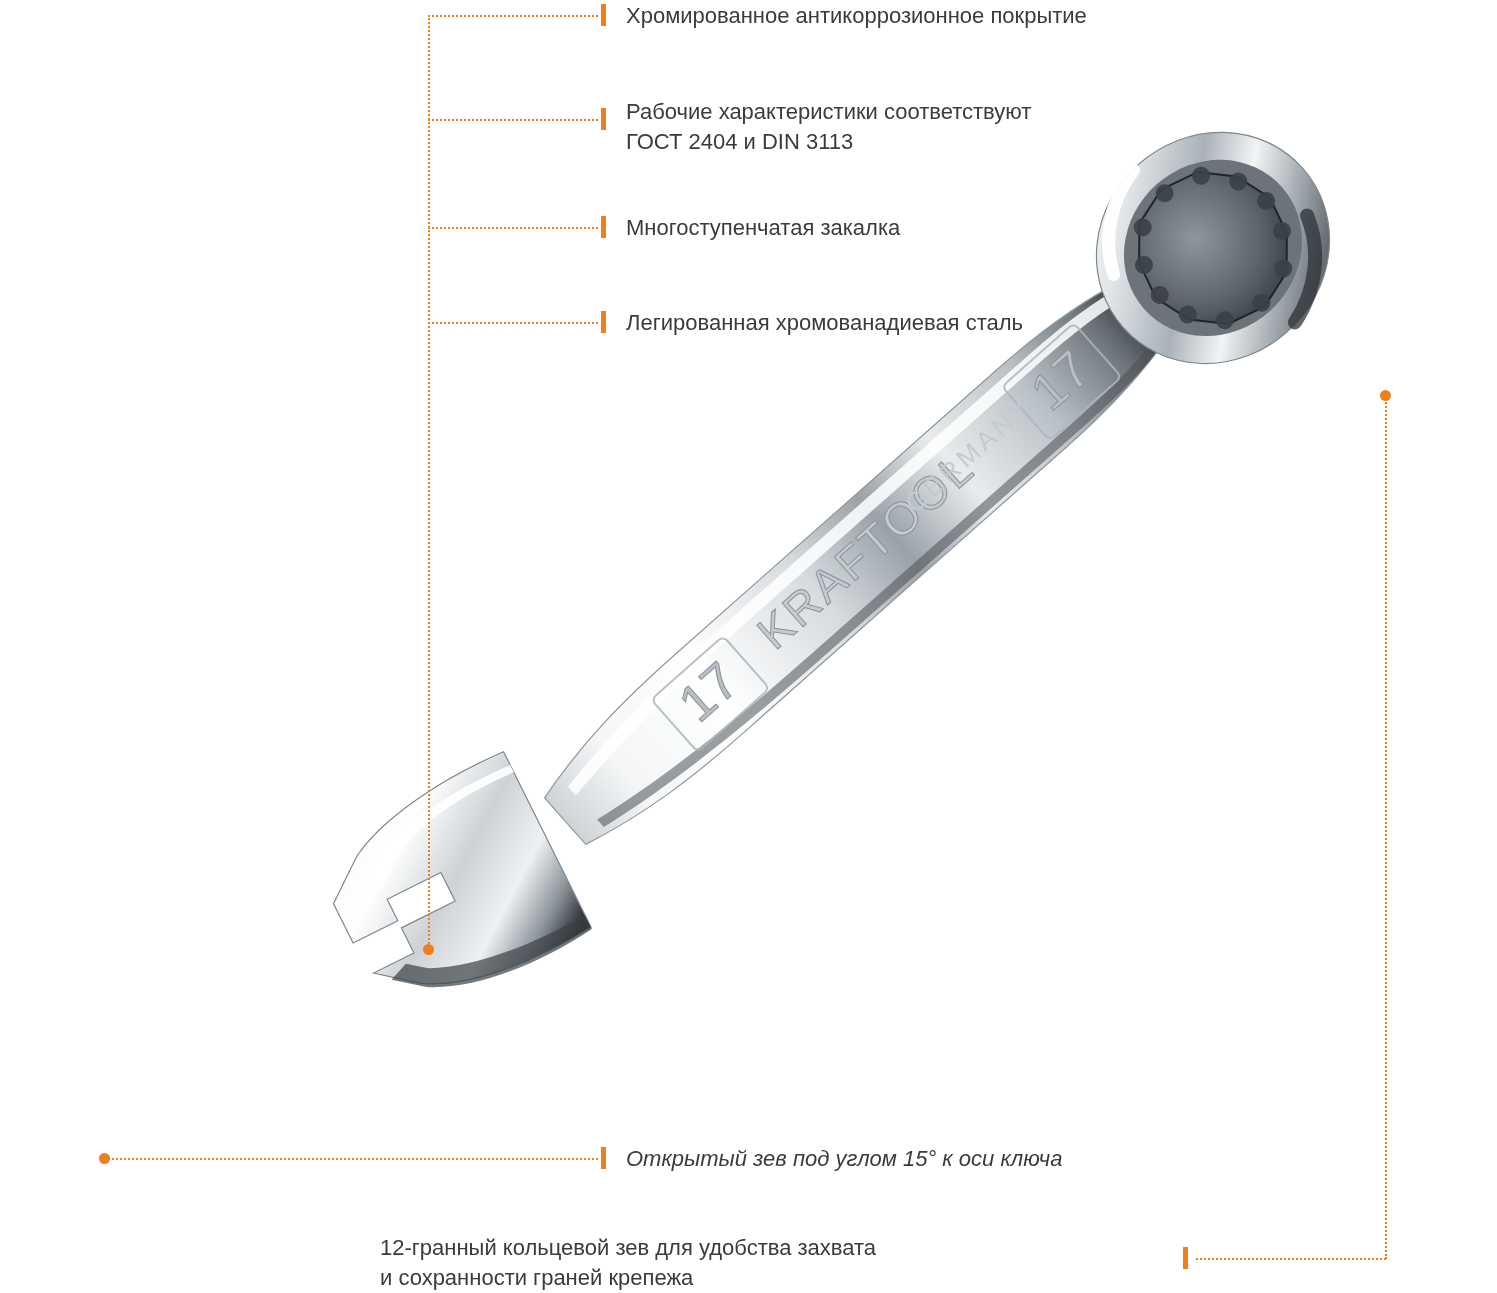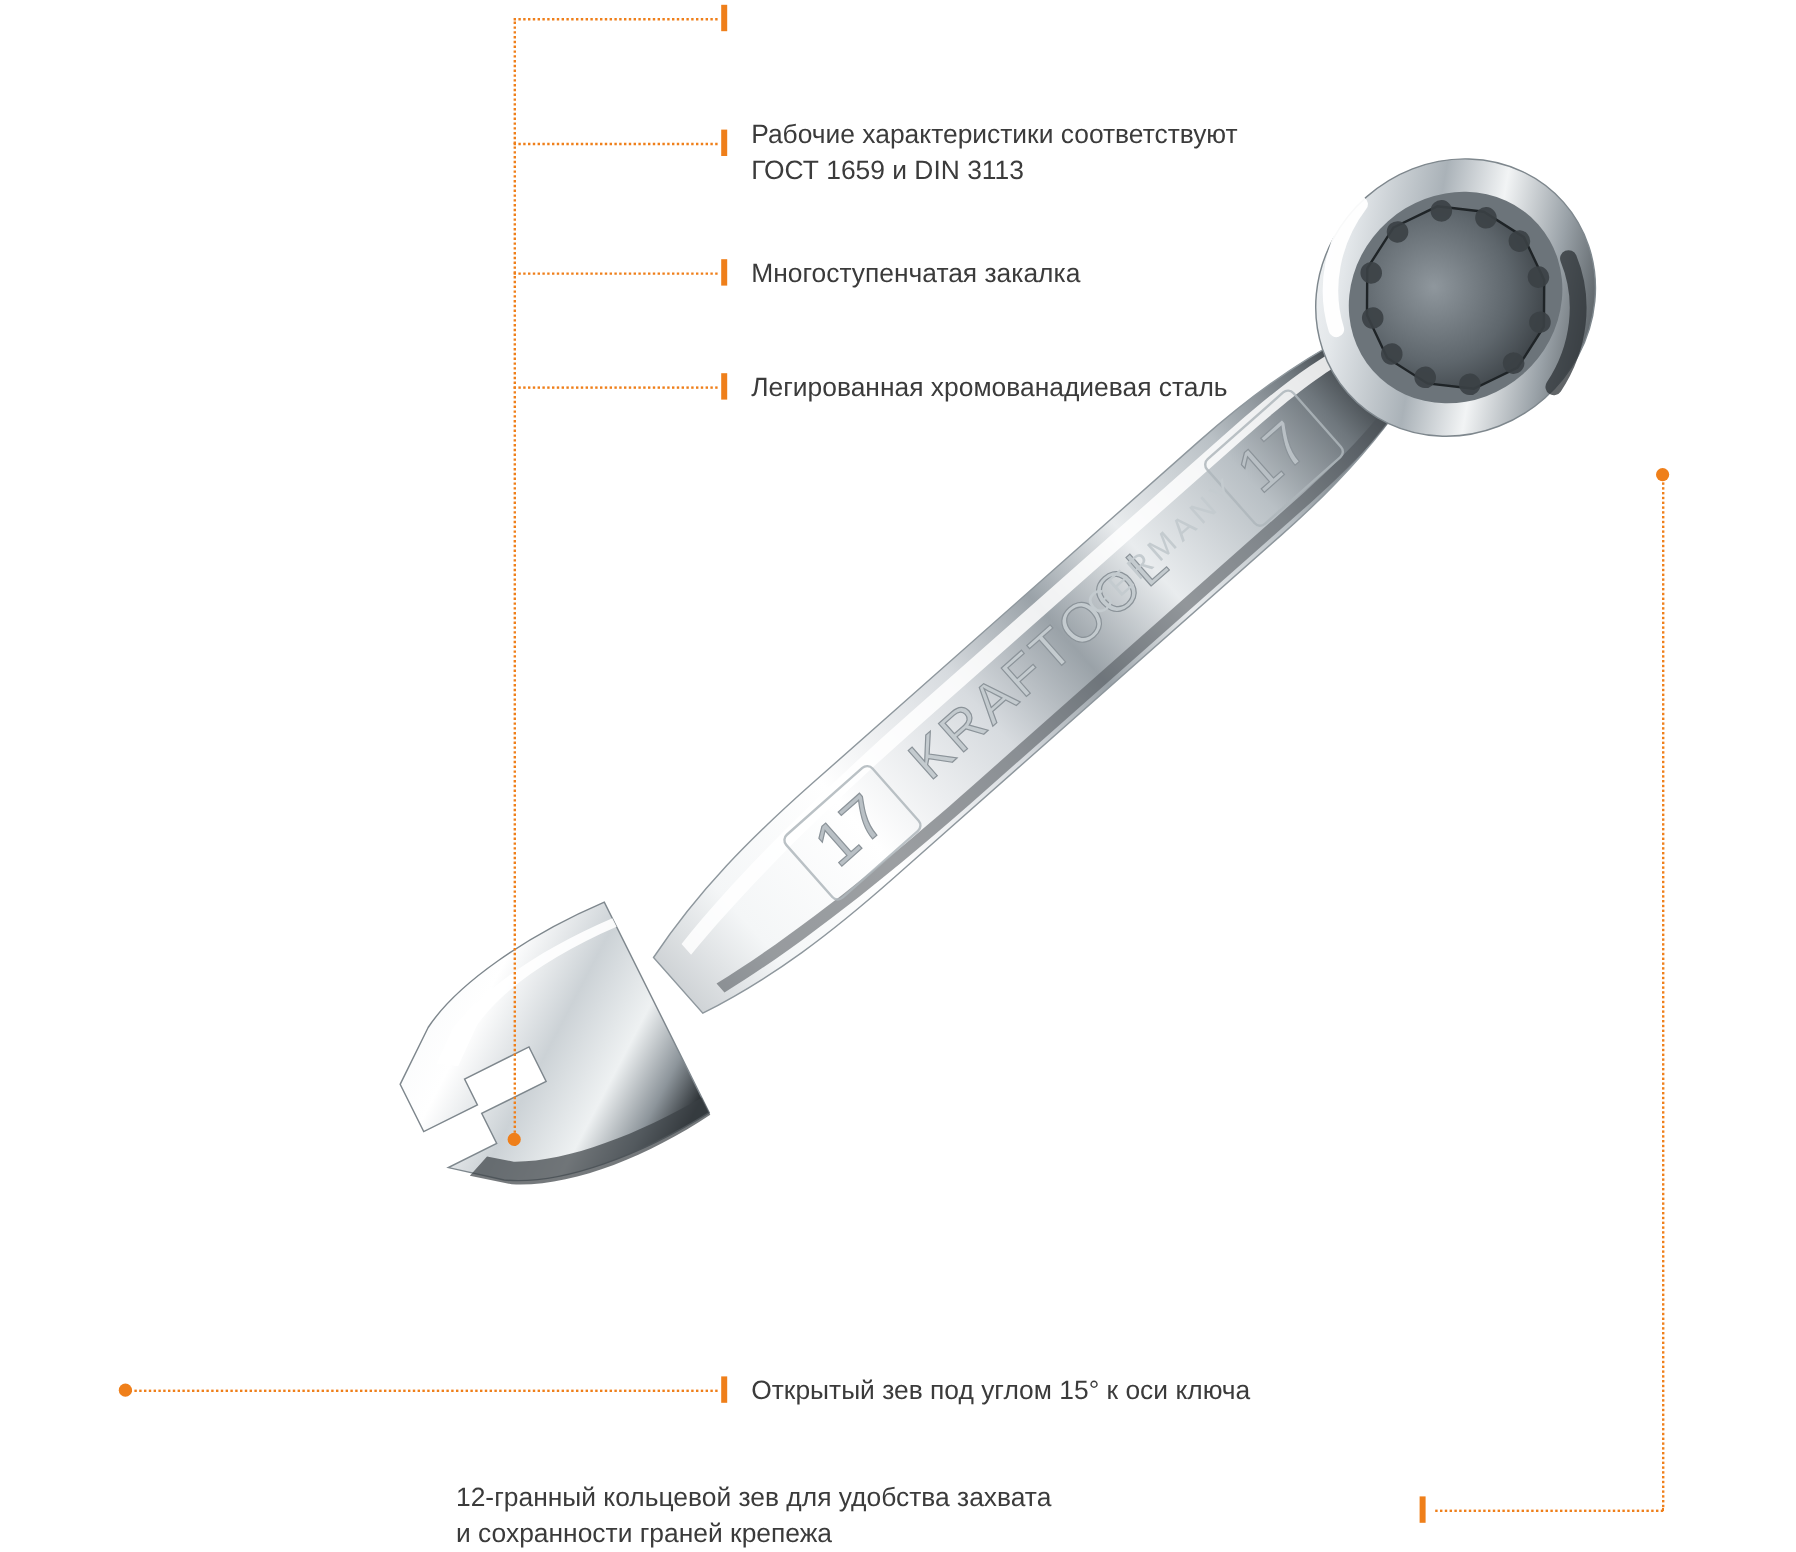--- a/index.html
+++ b/index.html
@@ -212,26 +212,27 @@
 
   <div class="dotline-h" style="left:104px; top:1158px; width:494px;"></div>
   <div class="tick" style="left:601px; top:1147px;"></div>
   <div class="dot" style="left:99px; top:1153px;"></div>
 
   <div class="dotline-v" style="left:1385px; top:395px; height:864px;"></div>
   <div class="dotline-h" style="left:1196px; top:1258px; width:190px;"></div>
   <div class="tick" style="left:1183px; top:1247px;"></div>
   <div class="dot" style="left:1380px; top:390px;"></div>
 
+  <div class="callout right" style="left:626px; top:1px; width:760px;">Хромированное антикоррозионное покрытие</div>
 
   <div class="callout right" style="left:626px; top:97px; width:640px;">Рабочие характеристики соответствуют
-ГОСТ 1659 и DIN 3113</div>
+ГОСТ 2404 и DIN 3113</div>
 
   <div class="callout right" style="left:626px; top:308px; width:760px;">Легированная хромованадиевая сталь</div>
 
   <div class="callout right" style="left:626px; top:213px; width:640px;">Многоступенчатая закалка</div>
 
-  <div class="callout right" style="left:626px; top:1144px; width:760px;">Открытый зев под углом 15° к оси ключа</div>
+  <div class="callout right" style="left:626px; top:1144px; width:760px;font-style:italic;">Открытый зев под углом 15° к оси ключа</div>
 
   <div class="callout rightalign" style="left:380px; top:1233px; width:790px;">12-гранный кольцевой зев для удобства захвата
 и сохранности граней крепежа</div>
 
 </div>
 
 </body></html>

